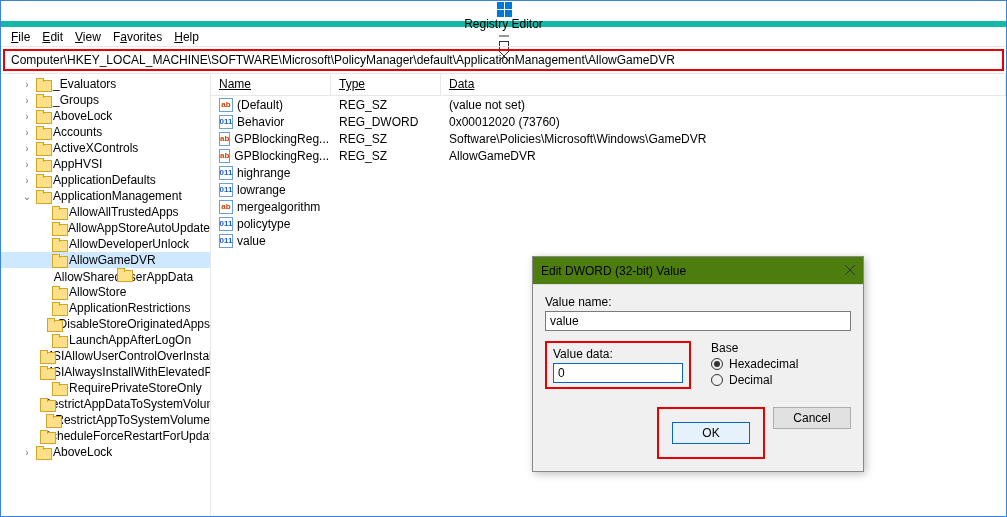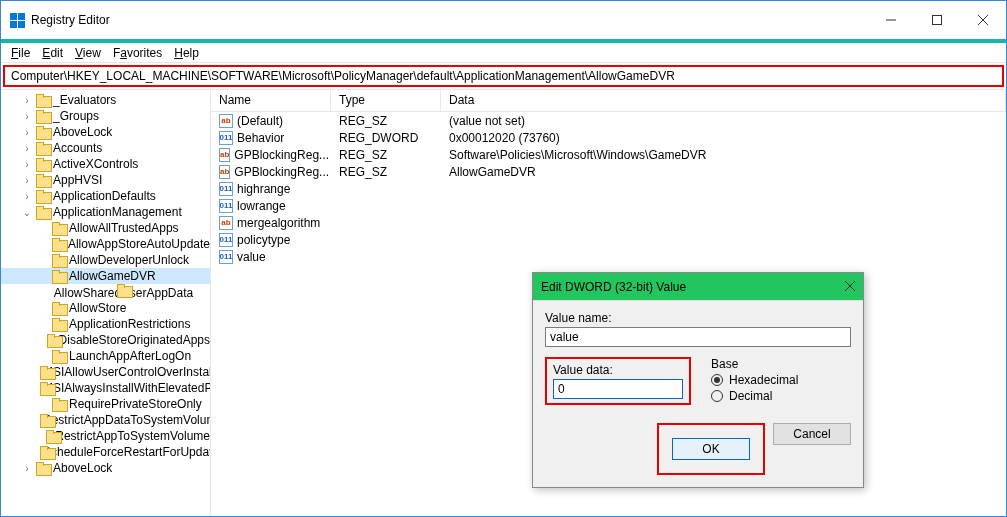--- a/index.html
+++ b/index.html
@@ -1,18 +1,18 @@
 <!DOCTYPE html>
 <html><head>
 <meta charset="utf-8">
 <style>
   * { box-sizing: border-box; font-family: "Segoe UI", Tahoma, sans-serif; font-size: 12px; }
   body { margin: 0; padding: 0; background: #fff; width: 1007px; height: 517px; overflow: hidden; }
   .window { width: 1007px; height: 517px; border: 1px solid #3a84d6; display: flex; flex-direction: column; background:#fff;}
-  .titlebar { height:42px; display:flex; align-items:center; background:#fff; border-bottom:4px solid #14b8a6;}
+  .titlebar { height:26px; display:flex; align-items:center; background:#fff; border-bottom:6px solid #14b8a6;flex-direction:column;}
   .titlebar .icon { width:16px; height:16px; margin:0 6px 0 8px; display:flex; flex-wrap:wrap;}
   .titlebar .icon span{width:7px;height:7px;background:#0078d7;margin:0.5px;}
   .titlebar .title{flex:0 0 auto;color:#000;}
   .titlebar .spacer{flex:1;}
   .winbtn{width:46px;height:30px;display:flex;align-items:center;justify-content:center;color:#555;}
   .winbtn svg{width:10px;height:10px;}
   .menubar{height:20px;display:flex;align-items:center;padding:0 4px;gap:0;border-bottom:1px solid #e8e8e8;}
   .menubar .mi{padding:1px 6px;color:#000;}
   .menubar .mi u{text-decoration:underline;}
   .addrwrap{padding:2px 2px;border-bottom:1px solid #e8e8e8;}
@@ -22,32 +22,32 @@
   .tree{width:210px;border-right:1px solid #e8e8e8;overflow:hidden;padding:2px 0;}
   .treerow{display:flex;align-items:center;height:16px;white-space:nowrap;padding-left:4px;}
   .treerow.sel{background:#cde8ff;}
   .twisty{width:12px;text-align:center;color:#777;font-size:10px;}
   .folder{width:14px;height:12px;margin:0 3px;position:relative;}
   .folder::before{content:"";position:absolute;left:0;top:2px;width:14px;height:10px;background:#ffe08a;border:1px solid #d4a520;}
   .folder::after{content:"";position:absolute;left:0;top:0;width:6px;height:3px;background:#ffe08a;border:1px solid #d4a520;border-bottom:none;}
   .treerow .lbl{color:#000;}
   .list{flex:1;position:relative;overflow:hidden;}
   .listhdr{display:flex;height:22px;border-bottom:1px solid #e8e8e8;}
-  .listhdr .col{padding:3px 8px;border-right:1px solid #e8e8e8;color:#000;}
+  .listhdr .col{padding:3px 8px;border-right:1px solid #e8e8e8;color:#000;text-decoration:underline;}
   .col-name{width:120px;} .col-type{width:110px;} .col-data{flex:1;}
   .listrow{display:flex;height:17px;align-items:center;}
   .listrow .c{padding:0 8px;white-space:nowrap;overflow:hidden;text-overflow:ellipsis;}
   .c-name{width:120px;display:flex;align-items:center;gap:4px;}
   .c-type{width:110px;} .c-data{flex:1;}
   .vic{width:14px;height:14px;border:1px solid #6aa0d8;display:flex;align-items:center;justify-content:center;font-size:8px;font-weight:bold;background:#fff;}
   .vic.sz{color:#d04000;}
   .vic.dw{color:#2060c0;}
   
   .dialog{position:absolute;left:321px;top:182px;width:332px;background:#f0f0f0;border:1px solid #888;box-shadow:2px 2px 8px rgba(0,0,0,.25);}
-  .dlgtitle{height:28px;display:flex;align-items:center;padding:0 8px;background:#22c55e;border-bottom:1px solid #ddd;}
+  .dlgtitle{height:28px;display:flex;align-items:center;padding:0 8px;background:#4d7c0f;border-bottom:1px solid #ddd;}
   .dlgtitle .t{flex:1;}
   .dlgbody{padding:10px 12px 12px;}
   .dlglabel{margin-bottom:2px;}
   .dlginput{width:306px;border:1px solid #7a7a7a;background:#fff;padding:2px 4px;height:20px;}
   .dlginput.ro{background:#fff;color:#000;}
   .row2{display:flex;margin-top:10px;gap:20px;align-items:flex-start;}
   .hl{border:2px solid #e60000;padding:4px 6px;}
   .vdwrap .dlginput{width:130px;border:1px solid #0a64c2;}
   .basebox{flex:1;}
   .radio{display:flex;align-items:center;gap:6px;margin:2px 0;}

